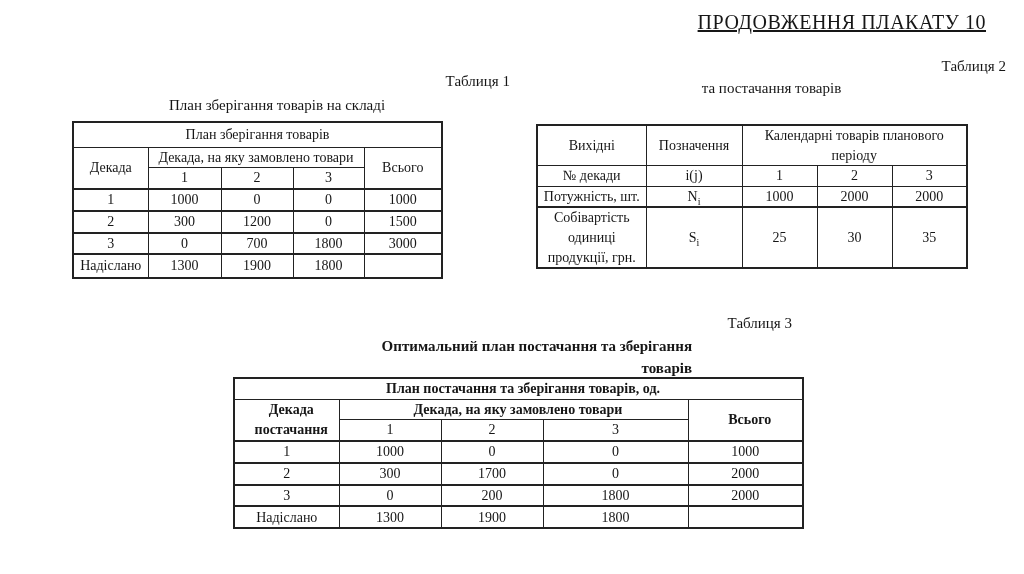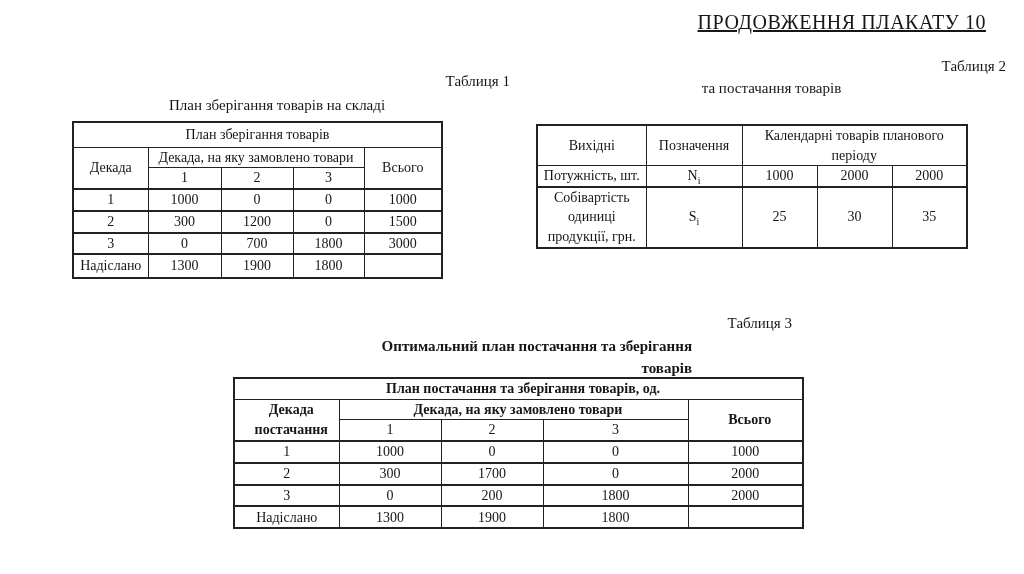--- a/index.html
+++ b/index.html
@@ -131,20 +131,27 @@
       <col style="width:75px">
       <col style="width:75px">
       <col style="width:75px">
   </colgroup>
   <tbody>
       <tr style="height:19px">
     <td>Вихідні</td>
     <td>Позначення</td>
     <td colspan="3">Календарні товарів планового періоду</td>
   </tr>
+  <tr style="height:18px">
+    <td>№ декади</td>
+    <td><span>i(j)</span><sub></sub></td>
+    <td>1</td>
+    <td>2</td>
+    <td>3</td>
+  </tr>
   <tr style="height:19px">
     <td>Потужність, шт.</td>
     <td><span>N</span><sub>i</sub></td>
     <td>1000</td>
     <td>2000</td>
     <td>2000</td>
   </tr>
   <tr class="thick" style="height:59px">
     <td>Собівартість одиниці продукції, грн.</td>
     <td><span>S</span><sub>i</sub></td>

